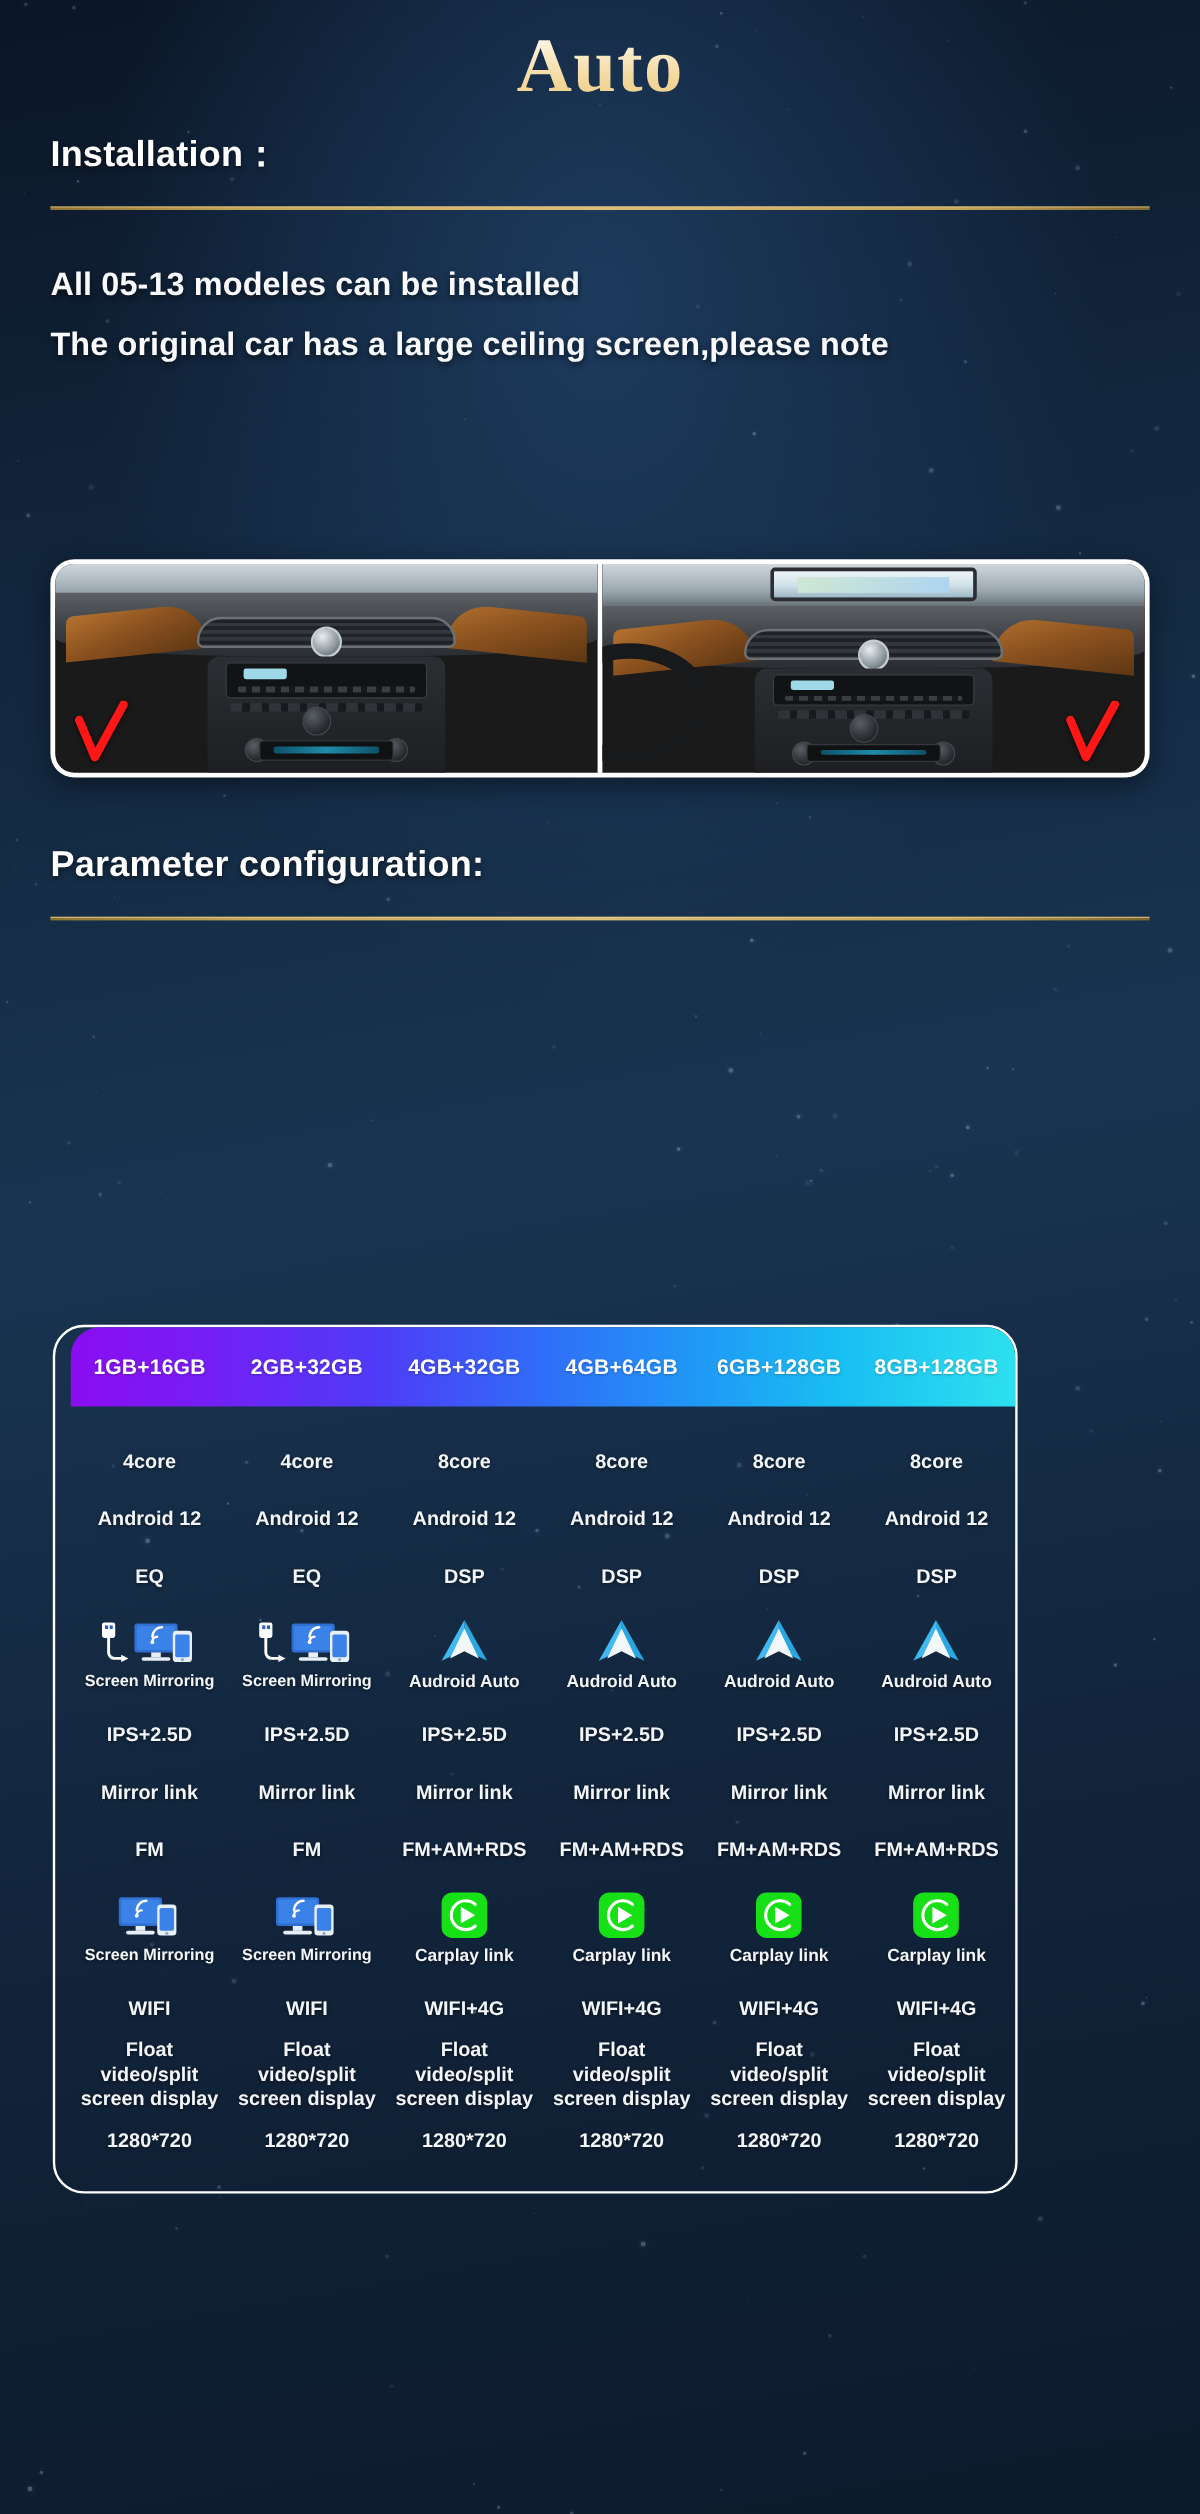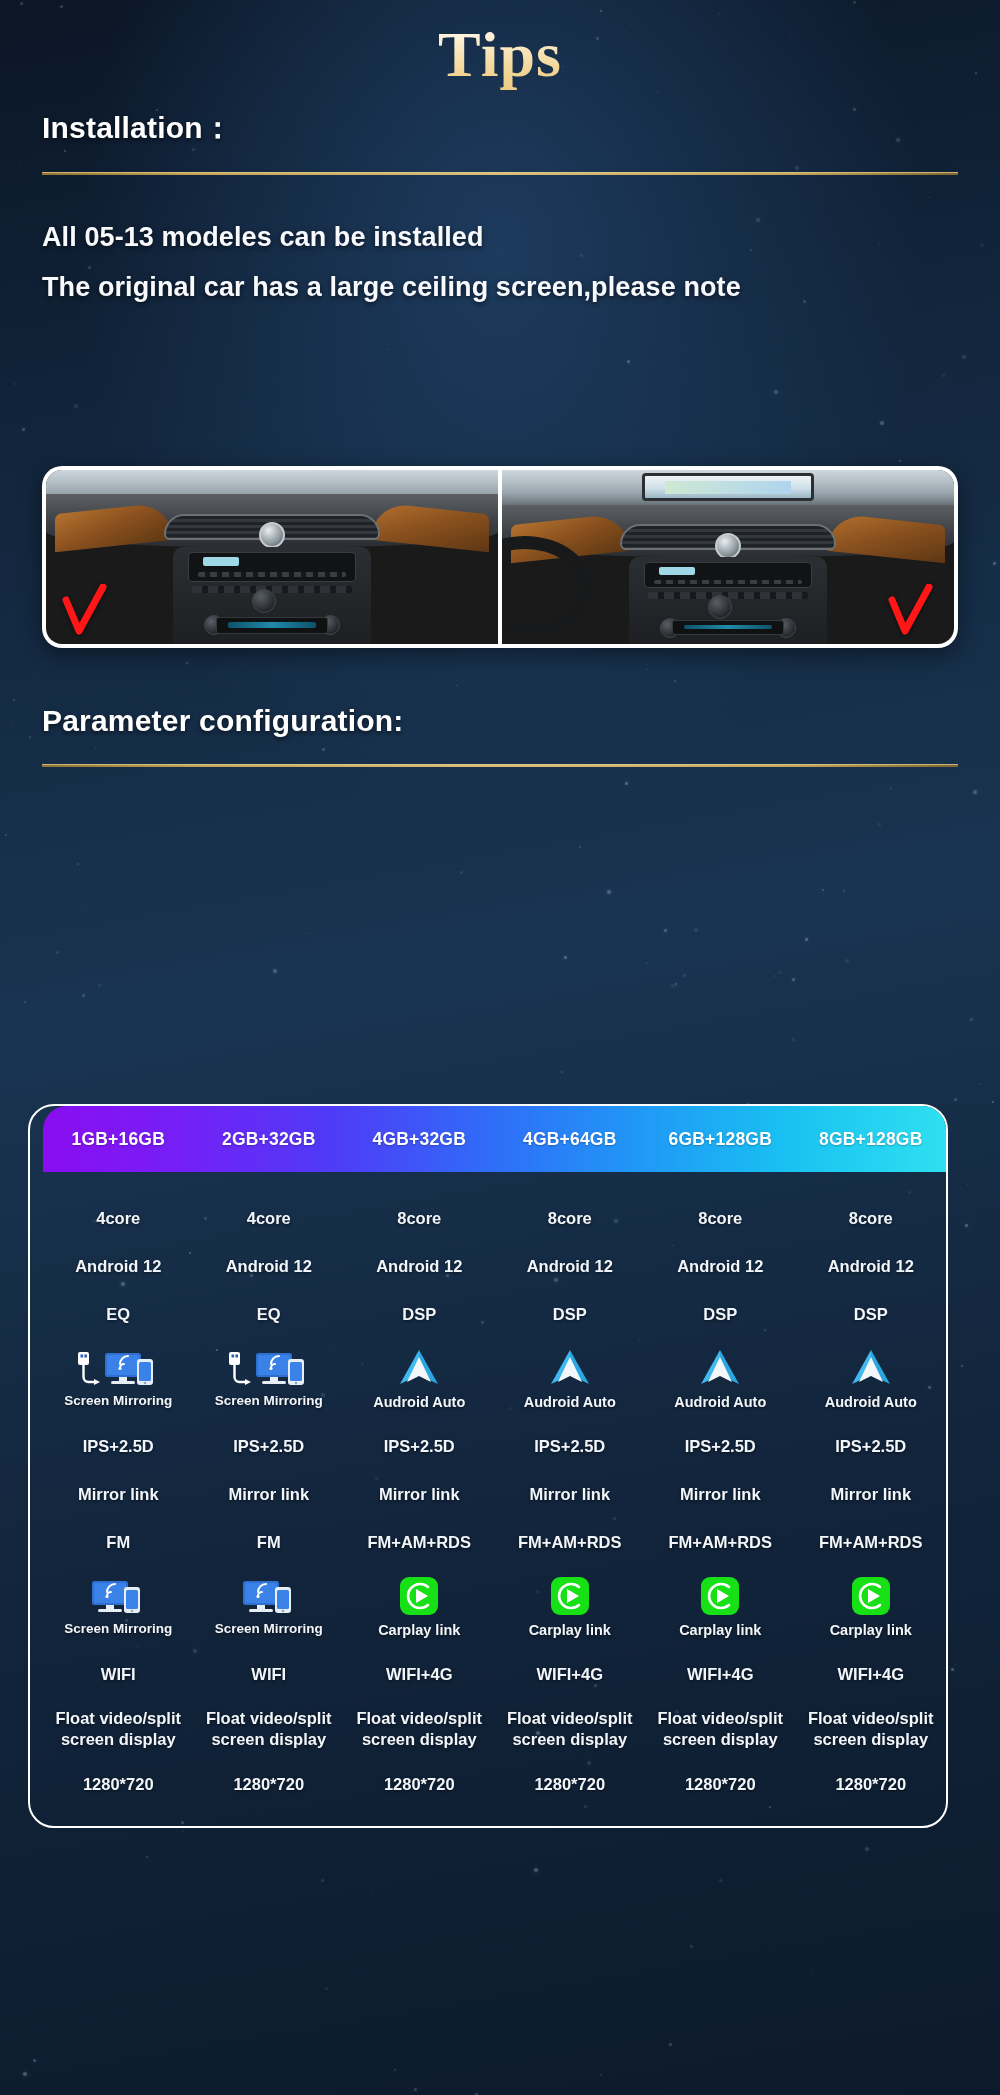--- a/index.html
+++ b/index.html
@@ -147,21 +147,21 @@
   
   .check-mark {
     position:absolute; width:46px; height:52px; z-index:5;
     filter:drop-shadow(0 1px 2px rgba(0,0,0,.6));
   }
   .check-left  { left:16px;  bottom:8px; }
   .check-right { right:20px; bottom:8px; }
 
   
   .spec-table {
-    position:absolute; left:28px; top:1104px; width:920px;
+    position:absolute; left:44px; top:1104px; width:804px;
     border:2px solid #ffffff; border-radius:26px;
     background:transparent;
     padding-left:13px;
   }
   .spec-head {
     display:flex; height:66px; align-items:center;
     background:linear-gradient(90deg,#8a0df0 0%,#7a1bf5 12%,#4f3bf7 32%,#2f6ef8 50%,#2098f6 66%,#19c0f2 82%,#2ee0ef 100%);
     border-radius:24px 24px 0 0;
   }
   .spec-head .cell {
@@ -375,21 +375,21 @@
     <i style="left:803px;top:300px;width:3.0px;height:3.0px;opacity:0.35"></i>
     <i style="left:216px;top:1349px;width:1.8px;height:1.8px;opacity:0.55"></i>
     <i style="left:20px;top:161px;width:0.9px;height:0.9px;opacity:0.34"></i>
     <i style="left:896px;top:1155px;width:3.9px;height:3.9px;opacity:0.32"></i>
     <i style="left:633px;top:861px;width:0.9px;height:0.9px;opacity:0.45"></i>
     <i style="left:805px;top:938px;width:2.5px;height:2.5px;opacity:0.56"></i>
     <i style="left:675px;top:983px;width:2.2px;height:2.2px;opacity:0.50"></i>
     <i style="left:705px;top:634px;width:2.4px;height:2.4px;opacity:0.42"></i>
   </div>
 
-<div class="tips-title">Tips</div>
+<div class="tips-title">Auto</div>
 
 <div class="section-head" style="top:108px;">
   <div class="htext">Installation：</div>
 </div>
 <div class="gold-rule" style="top:172px;"></div>
 
 <div class="inst-line" style="top:222px;">All 05-13 modeles can be installed</div>
 <div class="inst-line" style="top:272px;">The original car has a large ceiling screen,please note</div>
 
 <div class="photo-panel">

